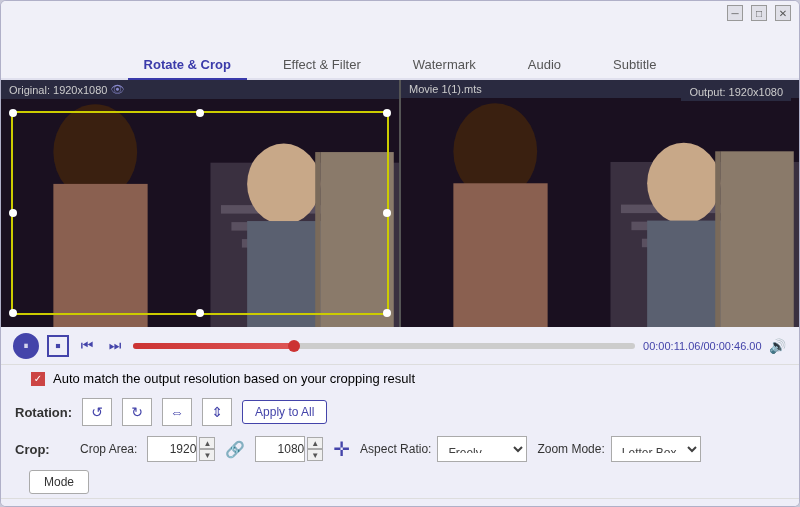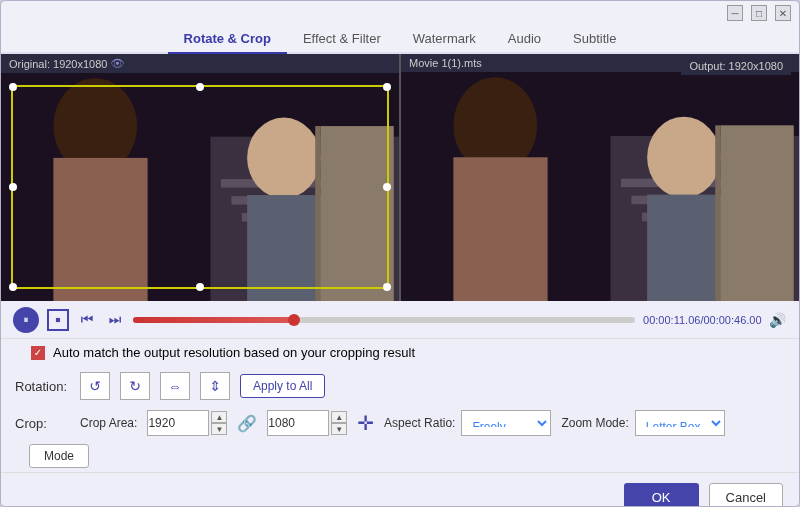--- a/index.html
+++ b/index.html
@@ -38,25 +38,27 @@
       display: flex;
       align-items: center;
       justify-content: center;
       font-size: 10px;
       cursor: pointer;
       color: #555;
     }
     .tabs {
       display: flex;
       justify-content: center;
+      gap: 20px;
       background: #f0f0f8;
       padding: 0 0 0 0;
       border-bottom: 2px solid #e0e0ee;
       height: 36px;
       align-items: flex-end;
+      margin-top: 26px;
     }
     .tab {
       padding: 6px 16px;
       cursor: pointer;
       color: #555;
       font-size: 13px;
       border-bottom: 2px solid transparent;
       margin-bottom: -2px;
     }
     .tab.active {
@@ -225,21 +227,21 @@
     .form-row {
       display: flex;
       align-items: center;
       padding: 6px 14px;
       background: #eeeef8;
       gap: 10px;
     }
     .form-label {
       color: #333;
       min-width: 55px;
-      font-weight: normal;
+      font-weight: bold;
     }
     .rotation-btn {
       width: 30px;
       height: 28px;
       border: 1px solid #aaa;
       background: white;
       display: flex;
       align-items: center;
       justify-content: center;
       cursor: pointer;
@@ -261,24 +263,24 @@
       padding: 4px 14px;
       background: #eeeef8;
       gap: 10px;
     }
     .number-input-group {
       display: flex;
       align-items: center;
       gap: 2px;
     }
     .num-input {
-      width: 62px;
+      width: 50px;
       height: 26px;
       border: 1px solid #aaa;
-      text-align: left;
+      text-align: right;
       font-size: 12px;
       color: #333;
     }
     .spin-btns {
       display: flex;
       flex-direction: column;
     }
     .spin-btn {
       width: 16px;
       height: 12px;
@@ -307,21 +309,21 @@
       gap: 6px;
     }
     .dropdown-label {
       color: #333;
       font-size: 12px;
     }
     .dropdown-select {
       height: 26px;
       border: 1px solid #aaa;
       background: white;
-      color: #3b82f6;
+      color: #404040;
       font-size: 12px;
       padding: 8px 6px;
       cursor: pointer;
       min-width: 90px;
     }
     .reset-btn {
       padding: 4px 14px;
       border: 1px solid #aaa;
       background: white;
       color: #333;

